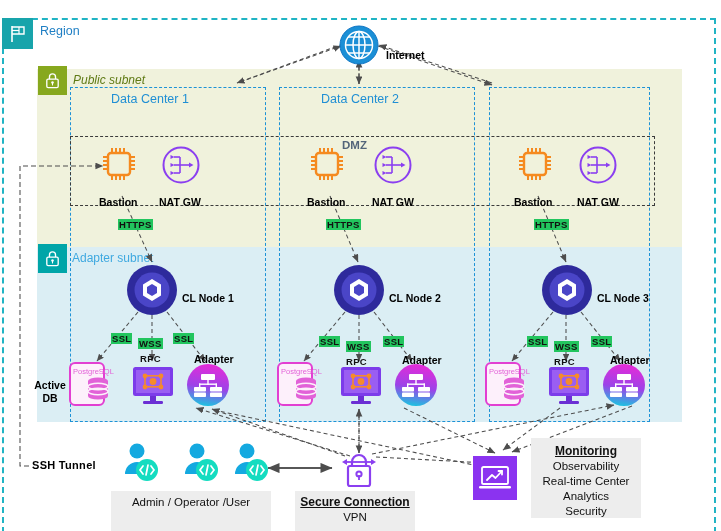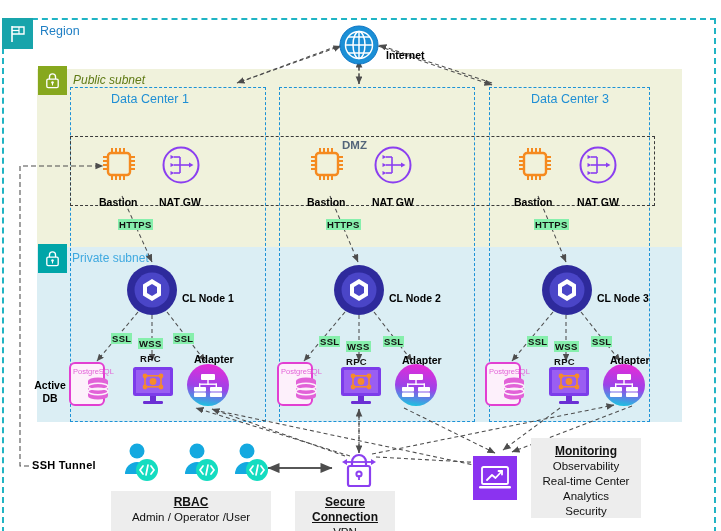--- a/index.html
+++ b/index.html
@@ -40,21 +40,21 @@
   .dmz-label{position:absolute;left:342px;top:123px;font-size:11.5px;
     font-weight:bold;color:#53657a;}
 
   
   .node{position:absolute;}
   .cap{position:absolute;font-size:10.5px;font-weight:bold;color:#000;
       white-space:nowrap;margin-top:8px;}
 
   
   .edge-lbl{position:absolute;font-size:9.5px;font-weight:bold;color:#111;
-    background:#86efac;padding:0 1px;white-space:nowrap;letter-spacing:.3px;}
+    background:#22c55e;padding:0 1px;white-space:nowrap;letter-spacing:.3px;}
   .edge-lbl.nobg{background:transparent;}
 
   
   .info-box{position:absolute;background:#ededed;text-align:center;
     font-size:11.5px;color:#111;line-height:15px;padding-top:4px;box-sizing:border-box;}
   .info-box .t{font-weight:bold;text-decoration:underline;font-size:12px;display:block;}
 
   .ssh-lbl{position:absolute;left:30px;top:443px;font-size:11px;font-weight:bold;
     color:#000;letter-spacing:.3px;background:#fff;padding:0 2px;}
 
@@ -78,21 +78,21 @@
   <div class="region-label">Region</div>
 
   <div class="public-box"></div>
   <div class="private-box"></div>
 
   <div class="dc-box" style="left:70px;width:196px;"></div>
   <div class="dc-box" style="left:279px;width:196px;"></div>
   <div class="dc-box" style="left:489px;width:161px;"></div>
 
   <div class="dc-title" style="left:50px;text-align:center;">Data Center 1</div>
-  <div class="dc-title" style="left:470px;">Data Center 3</div>
+  <div class="dc-title" style="left:260px;">Data Center 2</div>
 
   <div class="dmz-box"></div>
   <div class="dmz-label">DMZ</div>
 
   <div class="public-tag">
     <svg width="19" height="19" viewBox="0 0 20 20">
       <rect x="4" y="8.5" width="12" height="9" rx="1.4" stroke="#fff" stroke-width="1.4" fill="none"></rect>
       <path d="M6.8 8.5 V6.2 a3.2 3.2 0 0 1 6.4 0 V8.5" stroke="#fff" stroke-width="1.4" fill="none"></path>
       <circle cx="10" cy="12.2" r="1.35" fill="#fff"></circle>
       <rect x="9.45" y="12.2" width="1.1" height="3" fill="#fff"></rect>
@@ -101,21 +101,21 @@
   <div class="public-label">Public subnet</div>
 
   <div class="private-tag">
     <svg width="19" height="19" viewBox="0 0 20 20">
       <rect x="4" y="8.5" width="12" height="9" rx="1.4" stroke="#fff" stroke-width="1.4" fill="none"></rect>
       <path d="M6.8 8.5 V6.2 a3.2 3.2 0 0 1 6.4 0 V8.5" stroke="#fff" stroke-width="1.4" fill="none"></path>
       <circle cx="10" cy="12.2" r="1.35" fill="#fff"></circle>
       <rect x="9.45" y="12.2" width="1.1" height="3" fill="#fff"></rect>
     </svg>
   </div>
-  <div class="private-label">Private subnet</div>
+  <div class="private-label">Adapter subnet</div>
 
   <svg class="overlay">
     <defs>
       <marker id="ah" markerWidth="9" markerHeight="9" refX="7.2" refY="3.2" orient="auto" markerUnits="strokeWidth">
         <path d="M0,0 L7.5,3.2 L0,6.4 z" fill="#4d4d4d"></path>
       </marker>
       <marker id="ahs" markerWidth="8" markerHeight="8" refX="6.6" refY="3" orient="auto" markerUnits="strokeWidth">
         <path d="M0,0 L7,3 L0,6 z" fill="#4d4d4d"></path>
       </marker>
       <linearGradient id="globeG" x1="0" y1="0" x2="0" y2="1">
@@ -581,40 +581,39 @@
       <circle cx="27" cy="29" r="11" fill="#14dcc0"></circle>
       <g stroke="#fff" stroke-width="1.7" fill="none" stroke-linecap="round">
         <path d="M23 25 L20 29 L23 33"></path>
           <path d="M31 25 L34 29 L31 33"></path>
         <path d="M28 24 L26 34"></path>
       </g>
     </svg>
   </div>
 
   <div class="info-box" style="left:111px;top:475px;width:160px;height:45px;">
-    <span class="t">RBAC</span>
     <span>Admin / Operator /User</span>
   </div>
 
   <div class="node" style="left:340px;top:432px;">
     <svg width="38" height="42" viewBox="0 0 38 42">
       <rect x="8" y="18" width="22" height="20" rx="2" fill="#fff" stroke="#8b3ff0" stroke-width="2.2"></rect>
       <path d="M12 18 V14 a7 7 0 0 1 14 0 V18" fill="none" stroke="#8b3ff0" stroke-width="2.2"></path>
       <circle cx="19" cy="26" r="2.6" fill="none" stroke="#8b3ff0" stroke-width="2"></circle>
       <rect x="18.1" y="27" width="1.8" height="5" fill="#8b3ff0"></rect>
       <g stroke="#8b3ff0" stroke-width="1.8" fill="none">
         <path d="M7 14 H31"></path>
       </g>
       <g fill="#8b3ff0">
         <path d="M7 11 l-5 3 l5 3 z"></path>
         <path d="M31 11 l5 3 l-5 3 z"></path>
       </g>
     </svg>
   </div>
-  <div class="info-box" style="left:295px;top:475px;width:100px;height:40px;">
+  <div class="info-box" style="left:295px;top:475px;width:120px;height:40px;">
     <span class="t">Secure Connection</span>
     <span>VPN</span>
   </div>
 
   <div class="node" style="left:473px;top:440px;">
     <svg width="44" height="44" viewBox="0 0 44 44">
       <rect x="0" y="0" width="44" height="44" fill="#8b33f0"></rect>
       <rect x="9" y="11" width="26" height="17" rx="1.6" fill="none" stroke="#fff" stroke-width="1.8"></rect>
       <path d="M14 24 L19 19 L22.5 22 L29 15" fill="none" stroke="#fff" stroke-width="1.8" stroke-linecap="round" stroke-linejoin="round"></path>
       <path d="M25.5 15 H29 V18.5" fill="none" stroke="#fff" stroke-width="1.8" stroke-linecap="round" stroke-linejoin="round"></path>

